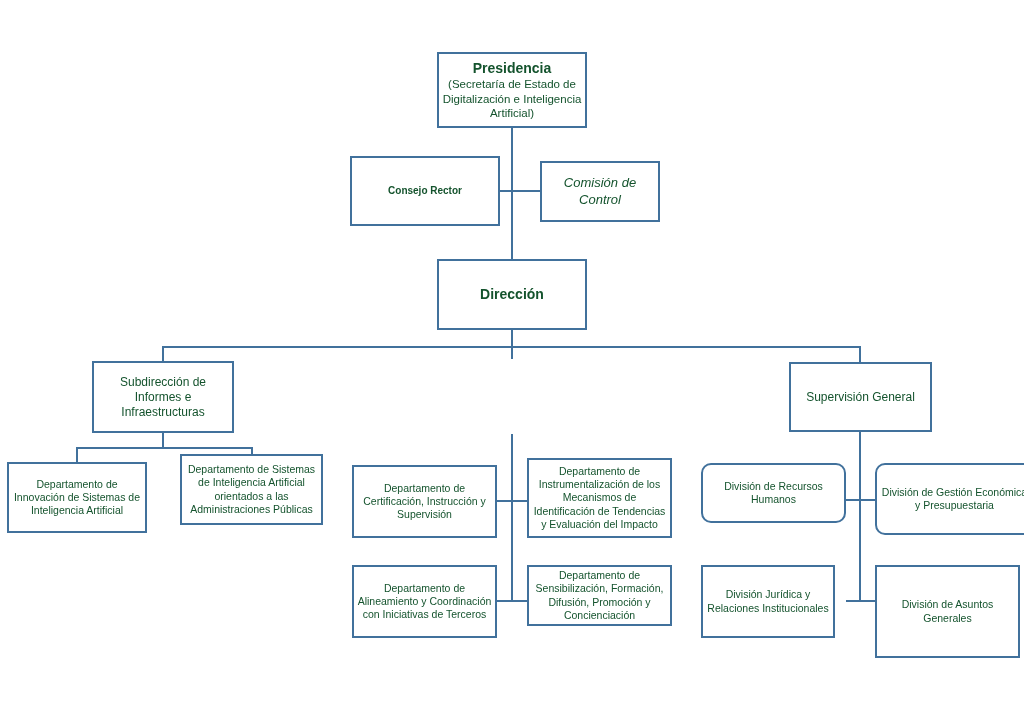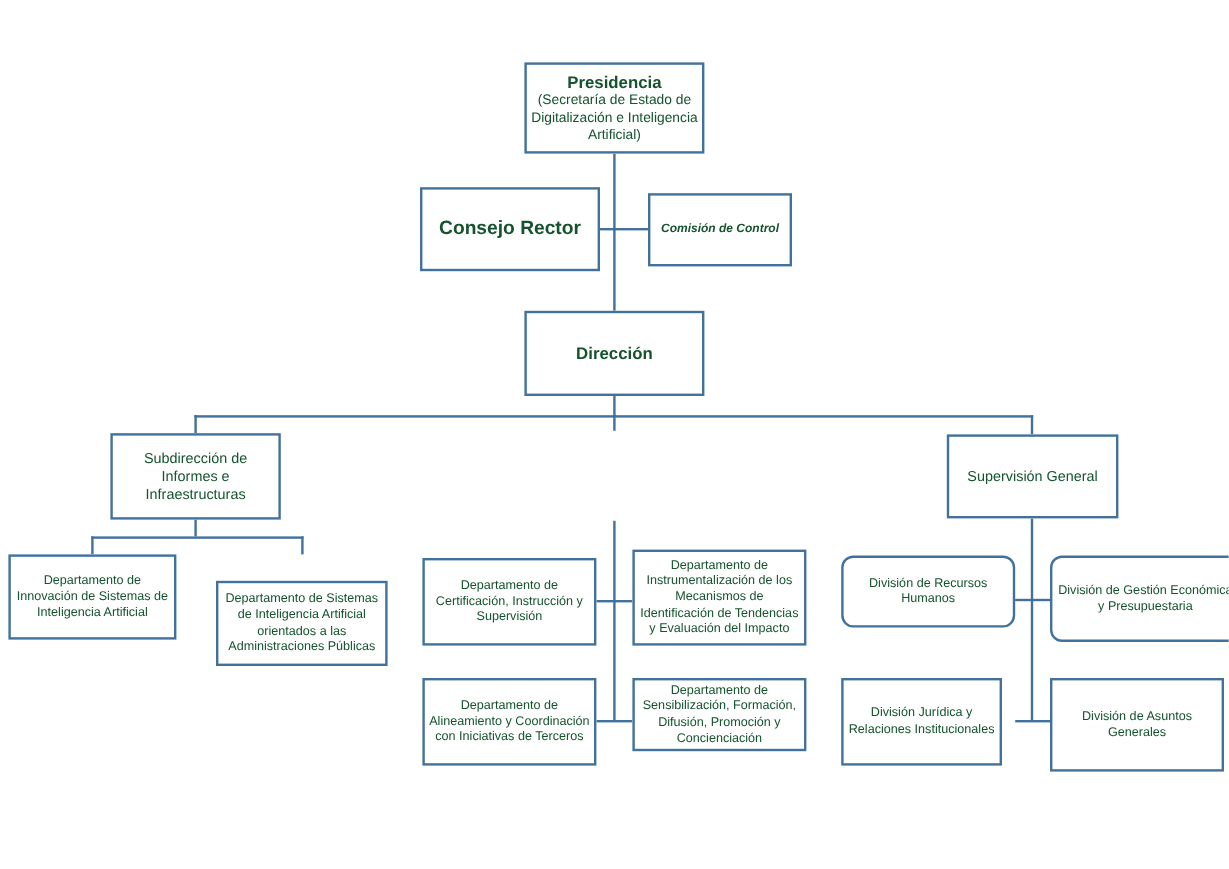--- a/index.html
+++ b/index.html
@@ -20,43 +20,43 @@
     flex-direction:column;
     align-items:center;
     justify-content:center;
     text-align:center;
     line-height:1.25;
     padding:2px 3px;
   }
   .lvl1 { font-weight:bold; font-size:14px; }
   .lvl2 { font-size:12px; }
   .lvl3 { font-size:10.5px; }
-  .italic { font-style:italic; font-weight:bold; font-size:10px; }
+  .italic { font-style:italic; font-weight:normal; font-size:13px; }
   .conn { position:absolute; background:#41719c; }
 
   
   .n-presidencia { left:437px; top:52px;  width:150px; height:76px; }
   .p-title { font-weight:bold; font-size:14px; display:block; }
   .p-sub   { font-weight:normal; font-size:11.5px; display:block; }
-  .n-consejo     { left:350px; top:156px; width:150px; height:70px; font-size:16px; }
+  .n-consejo     { left:350px; top:156px; width:150px; height:70px; font-size:10px; }
   .n-comision    { left:540px; top:161px; width:120px; height:61px; }
   .n-direccion   { left:437px; top:259px; width:150px; height:71px; }
   .n-subinformes { left:92px;  top:361px; width:142px; height:72px; }
   .n-subcert     { left:440px; top:359px; width:145px; height:75px; }
   .n-secretaria  { left:789px; top:362px; width:143px; height:70px; }
   .n-depinnov    { left:7px;   top:462px; width:140px; height:71px; }
-  .n-depsist     { left:180px; top:484px; width:143px; height:71px; }
+  .n-depsist     { left:180px; top:454px; width:143px; height:71px; }
   .n-depcert     { left:352px; top:465px; width:145px; height:73px; }
   .n-depinstr    { left:527px; top:458px; width:145px; height:80px; }
   .n-depalin     { left:352px; top:565px; width:145px; height:73px; }
   .n-depsens     { left:527px; top:565px; width:145px; height:61px; }
   .n-divrrhh     { left:701px; top:463px; width:145px; height:60px;border-radius:10px; }
   .n-divgestion  { left:875px; top:463px; width:159px; height:72px;border-radius:10px; }
   .n-divjuridica { left:701px; top:565px; width:134px; height:73px; }
-  .n-divasuntos  { left:875px; top:565px; width:145px; height:78px; }
+  .n-divasuntos  { left:875px; top:565px; width:145px; height:93px; }
 
   
   .c1  { left:511px; top:128px; width:2px;  height:131px; } 
   .c2  { left:500px; top:190px; width:40px; height:2px;  } 
   .c3  { left:511px; top:330px; width:2px;  height:17px;  } 
   .c4  { left:162px; top:346px; width:699px; height:2px; } 
   .c5  { left:162px; top:346px; width:2px;  height:15px; } 
   .c6  { left:511px; top:346px; width:2px;  height:13px; } 
   .c7  { left:859px; top:346px; width:2px;  height:16px; } 
   .c8  { left:162px; top:433px; width:2px;  height:14px; } 

